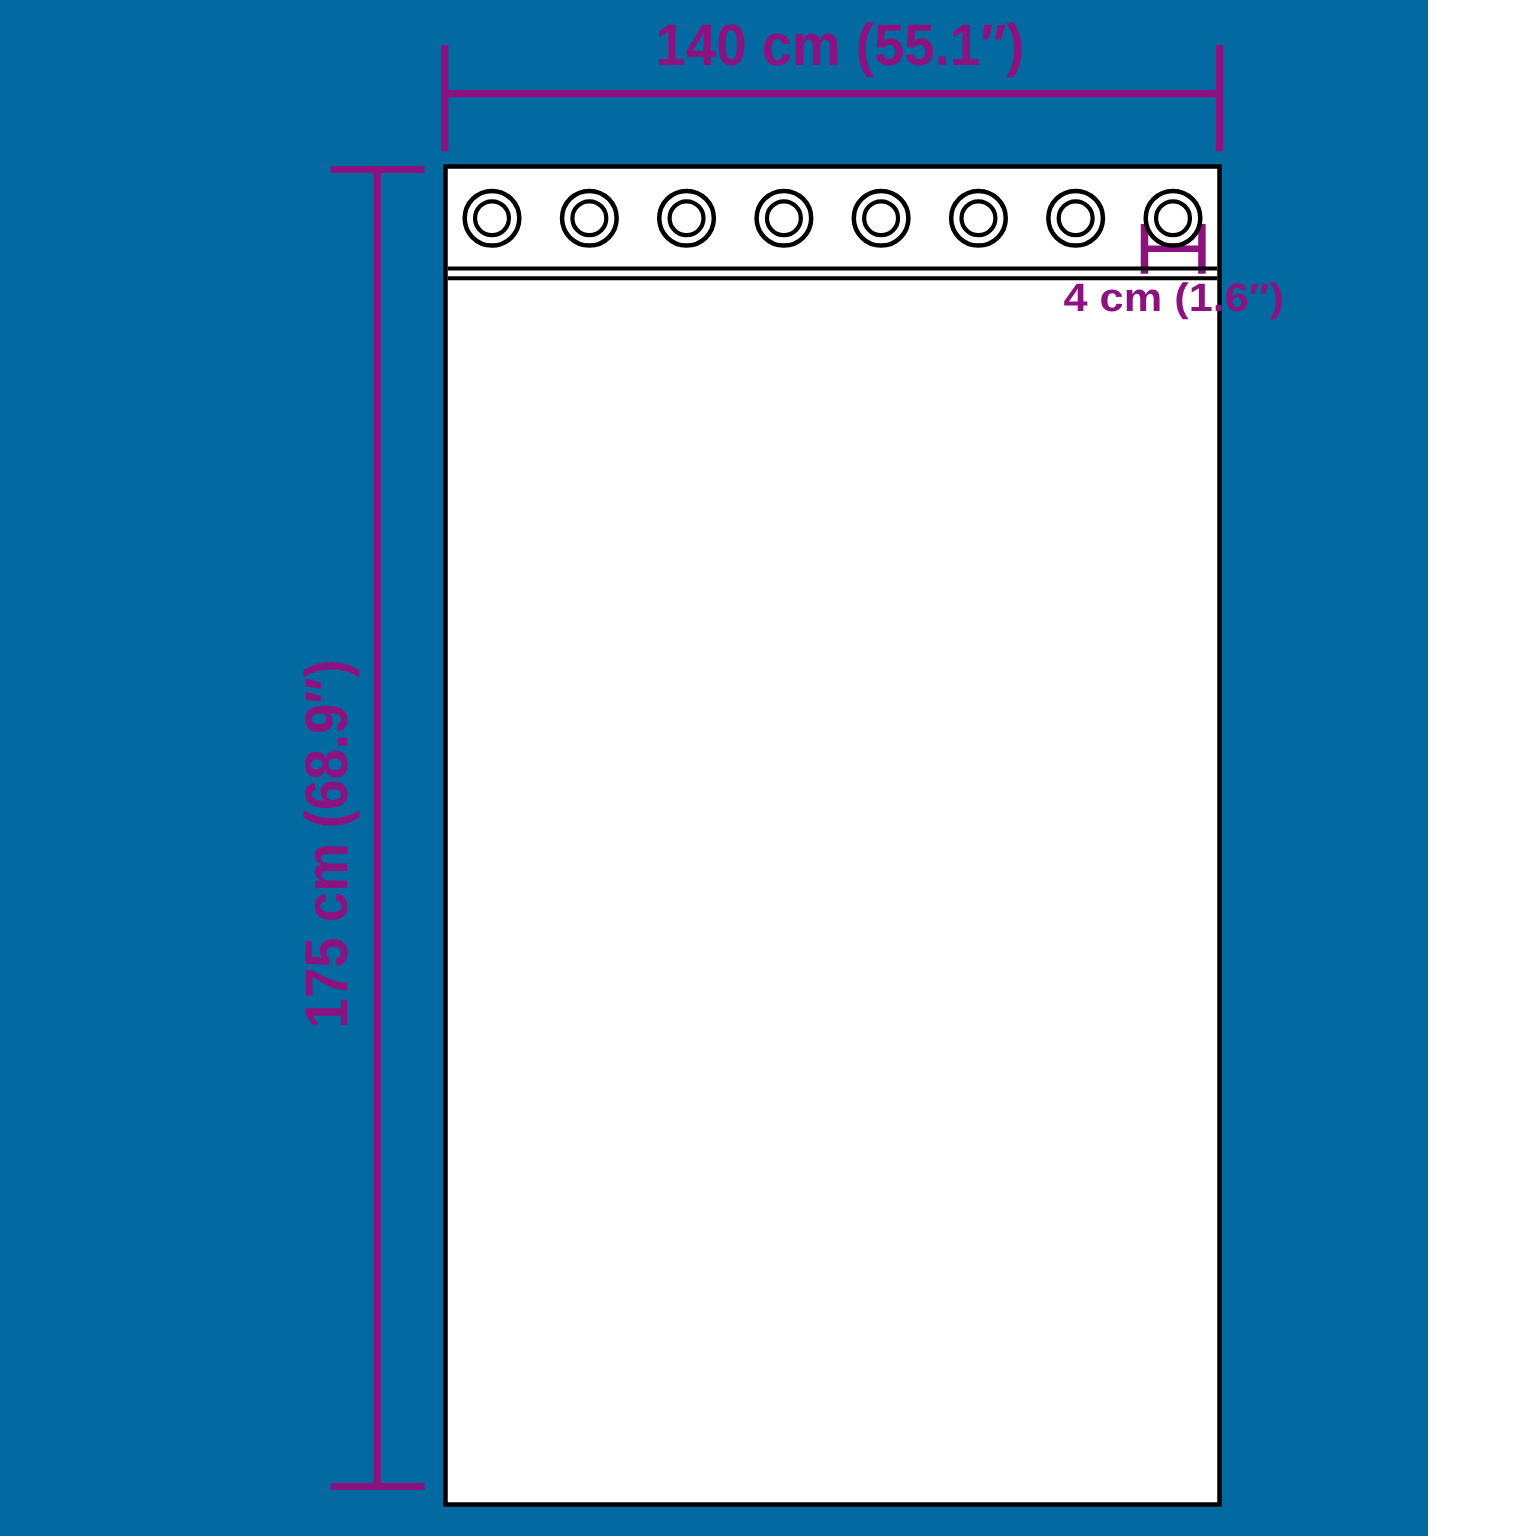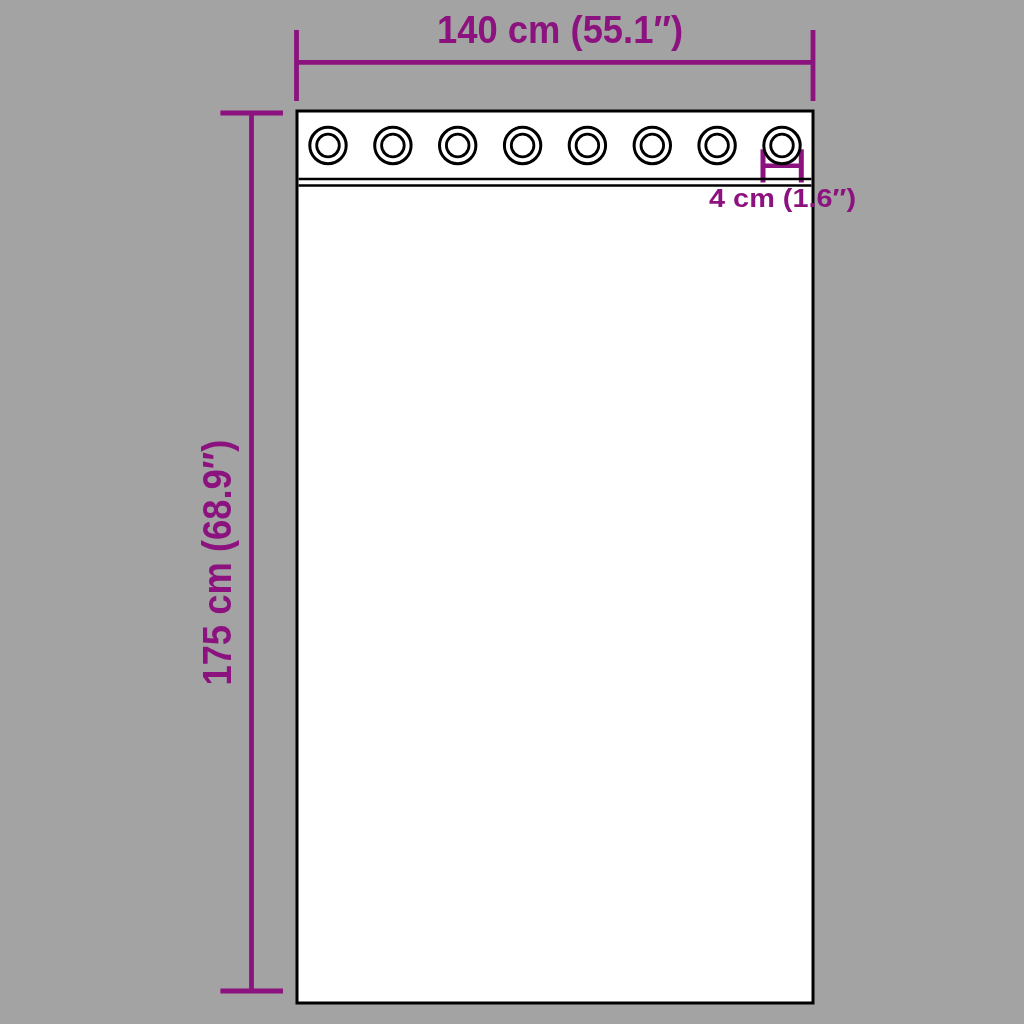--- a/index.html
+++ b/index.html
@@ -1,16 +1,16 @@
 <!DOCTYPE html>
 <html><head>
 <meta charset="utf-8">
 <style>
   html,body{margin:0;padding:0;background:#ffffff;}
-  .wrap{width:1024px;height:1024px;position:relative;overflow:hidden;background:#a3a3a3;}
+  .wrap{width:952px;height:1024px;position:relative;overflow:hidden;background:#0369a1;}
   text{font-family:"Liberation Sans", sans-serif;font-weight:bold;}
 </style>
 </head>
 <body>
 <div class="wrap">
 <svg width="1024" height="1024" viewBox="0 0 1024 1024" xmlns="http://www.w3.org/2000/svg">
 
   <rect x="297" y="111" width="516" height="892" fill="#ffffff" stroke="#000000" stroke-width="3"></rect>
 
   <line x1="763" y1="149.3" x2="763" y2="182.5" stroke="#8c137f" stroke-width="5"></line>

